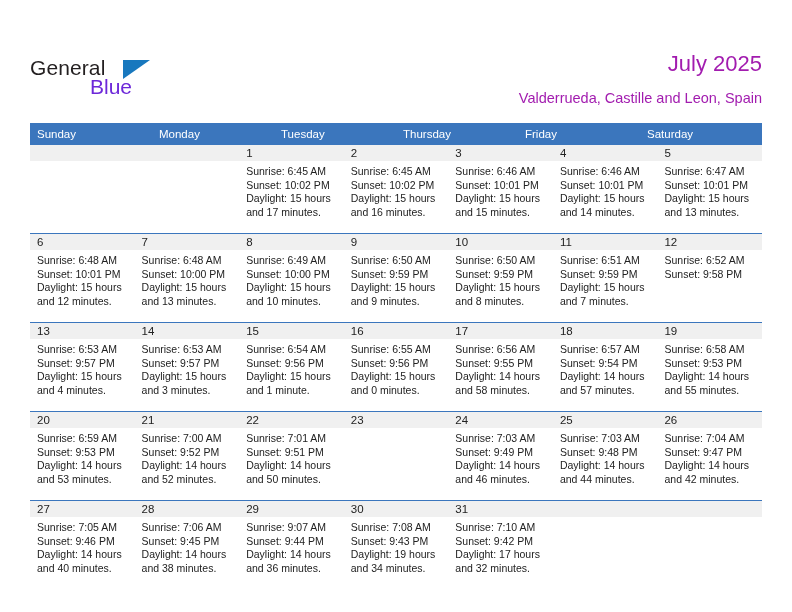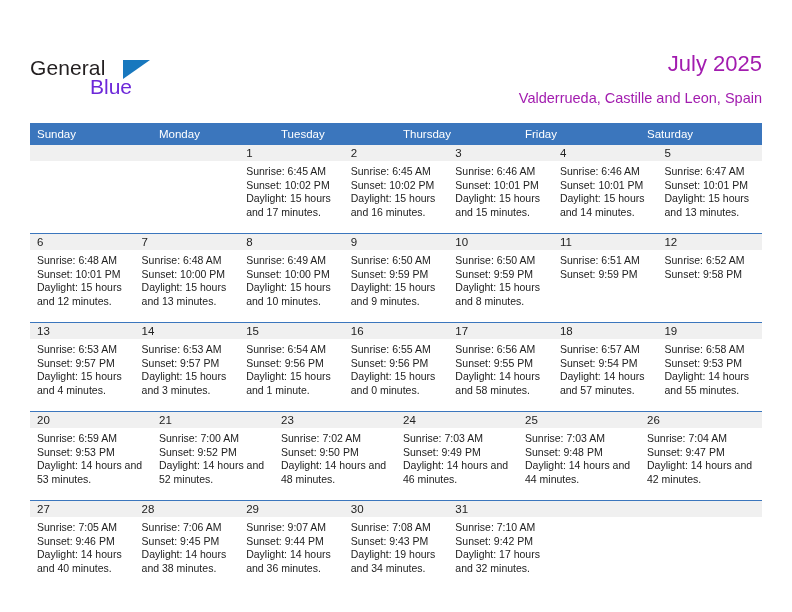--- a/index.html
+++ b/index.html
@@ -263,20 +263,21 @@
               <div>Sunrise: 6:50 AM</div>
               <div>Sunset: 9:59 PM</div>
               <div class="dl">Daylight: 15 hours and 8 minutes.</div>
             </div>
           </div>
           <div class="cell">
             <div class="daynum">11</div>
             <div class="info">
               <div>Sunrise: 6:51 AM</div>
               <div>Sunset: 9:59 PM</div>
+              <div class="dl">Daylight: 15 hours and 7 minutes.</div>
             </div>
           </div>
           <div class="cell">
             <div class="daynum">12</div>
             <div class="info">
               <div>Sunrise: 6:52 AM</div>
               <div>Sunset: 9:58 PM</div>
             </div>
           </div>
         </div>
@@ -349,26 +350,29 @@
           </div>
           <div class="cell">
             <div class="daynum">21</div>
             <div class="info">
               <div>Sunrise: 7:00 AM</div>
               <div>Sunset: 9:52 PM</div>
               <div class="dl">Daylight: 14 hours and 52 minutes.</div>
             </div>
           </div>
           <div class="cell">
+            <div class="daynum">22</div>
+            <div class="info">
+              <div>Sunrise: 7:01 AM</div>
+              <div>Sunset: 9:51 PM</div>
+              <div class="dl">Daylight: 14 hours and 50 minutes.</div>
+            </div>
+          </div>
+          <div class="cell">
             <div class="daynum">23</div>
-            <div class="info">
-              <div>Sunrise: 7:02 AM</div>
-              <div>Sunset: 9:50 PM</div>
-              <div class="dl">Daylight: 14 hours and 48 minutes.</div>
-            </div>
           </div>
           <div class="cell">
             <div class="daynum">24</div>
             <div class="info">
               <div>Sunrise: 7:03 AM</div>
               <div>Sunset: 9:49 PM</div>
               <div class="dl">Daylight: 14 hours and 46 minutes.</div>
             </div>
           </div>
           <div class="cell">

